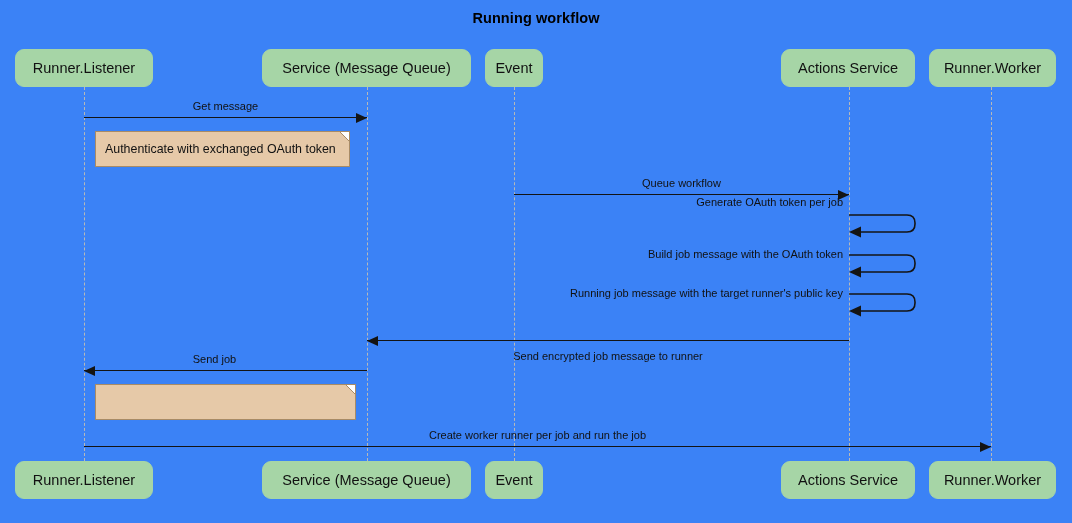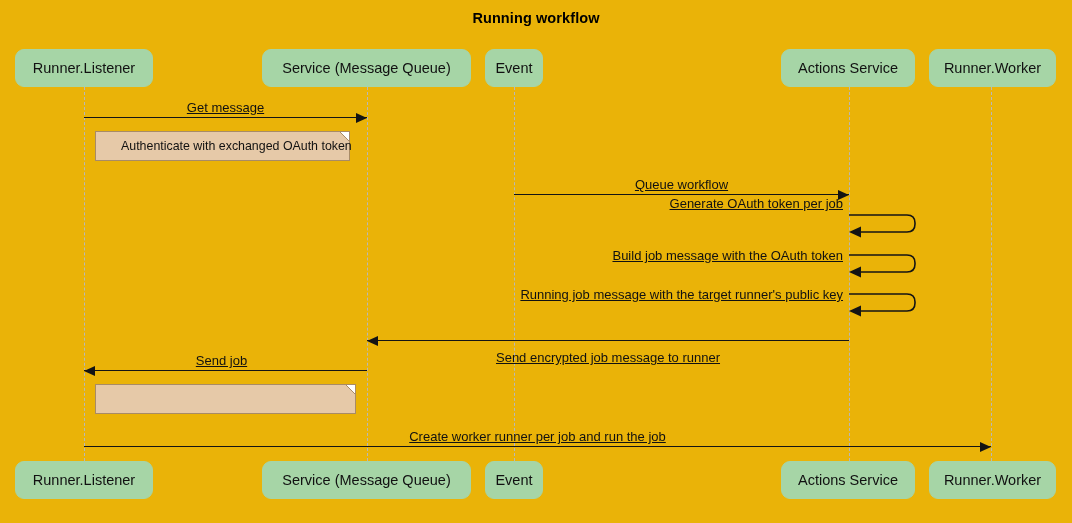--- a/index.html
+++ b/index.html
@@ -8,21 +8,21 @@
     background: #ffffff;
   }
   body {
     font-family: "Liberation Sans", sans-serif;
     color: #111111;
   }
   #diagram-root {
     position: relative;
     width: 1072px;
     height: 523px;
-    background: #eab308;
+    background: #3b82f6;
     overflow: hidden;
   }
   #diagram-title {
     position: absolute;
     left: 0;
     top: 10px;
     width: 1072px;
     text-align: center;
     font-size: 14.5px;
     font-weight: bold;
@@ -63,45 +63,44 @@
     border-bottom: 5.5px solid transparent;
     border-left: 11px solid #141414;
   }
   .arrowhead.left {
     border-top: 5.5px solid transparent;
     border-bottom: 5.5px solid transparent;
     border-right: 11px solid #141414;
   }
   .msg-label {
     position: absolute;
-    font-size: 13px;
+    font-size: 11px;
     color: #111111;
     white-space: nowrap;
     text-align: center;
-    text-decoration: underline;
   }
   .selfloop {
     position: absolute;
   }
   .selfloop svg {
     display: block;
     overflow: visible;
   }
   .note {
     position: absolute;
     box-sizing: border-box;
     background: #e6c9a8;
     border: 1px solid #a88b66;
     font-size: 12.4px;
     color: #111111;
     white-space: nowrap;
     display: flex;
     align-items: center;
-    padding-left: 25px;
-    height: 30px;
+    padding-left: 9px;
+    height: 36px;
   }
   .note-fold {
     position: absolute;
     top: 0;
     right: 0;
     width: 0;
     height: 0;
     border-left: 9px solid transparent;
     border-top: 9px solid #ffffff;
   }
@@ -201,21 +200,21 @@
         <div class="msg-label" style="left: 0px; width: 849px; text-align: right; padding-right: 6px; box-sizing: border-box; top: 287px;">Running job message with the target runner's public key</div>
       </div>
       <div>
         <div class="msg-line" style="left: 367px; top: 340px; width: 482px;"></div>
         <div class="arrowhead left" style="top: 335.5px; left: 367px;"></div>
         <div class="msg-label" style="left: 367px; width: 482px; top: 323px; margin-top: 27px;">Send encrypted job message to runner</div>
       </div>
       <div>
         <div class="msg-line" style="left: 84px; top: 370px; width: 283px;"></div>
         <div class="arrowhead left" style="top: 365.5px; left: 84px;"></div>
-        <div class="msg-label" style="left: 80px; width: 283px; top: 353px;">Send job</div>
+        <div class="msg-label" style="left: 73px; width: 283px; top: 353px;">Send job</div>
       </div>
       <div>
         <div class="msg-line" style="left: 84px; top: 446px; width: 907px;"></div>
         <div class="arrowhead right" style="top: 441.5px; left: 980px;"></div>
         <div class="msg-label" style="left: 84px; width: 907px; top: 429px;">Create worker runner per job and run the job</div>
       </div>
     </div>
   <div id="notes-layer">
       <div class="note" style="left: 95px; top: 131px; width: 255px;">
         <span>Authenticate with exchanged OAuth token</span>

